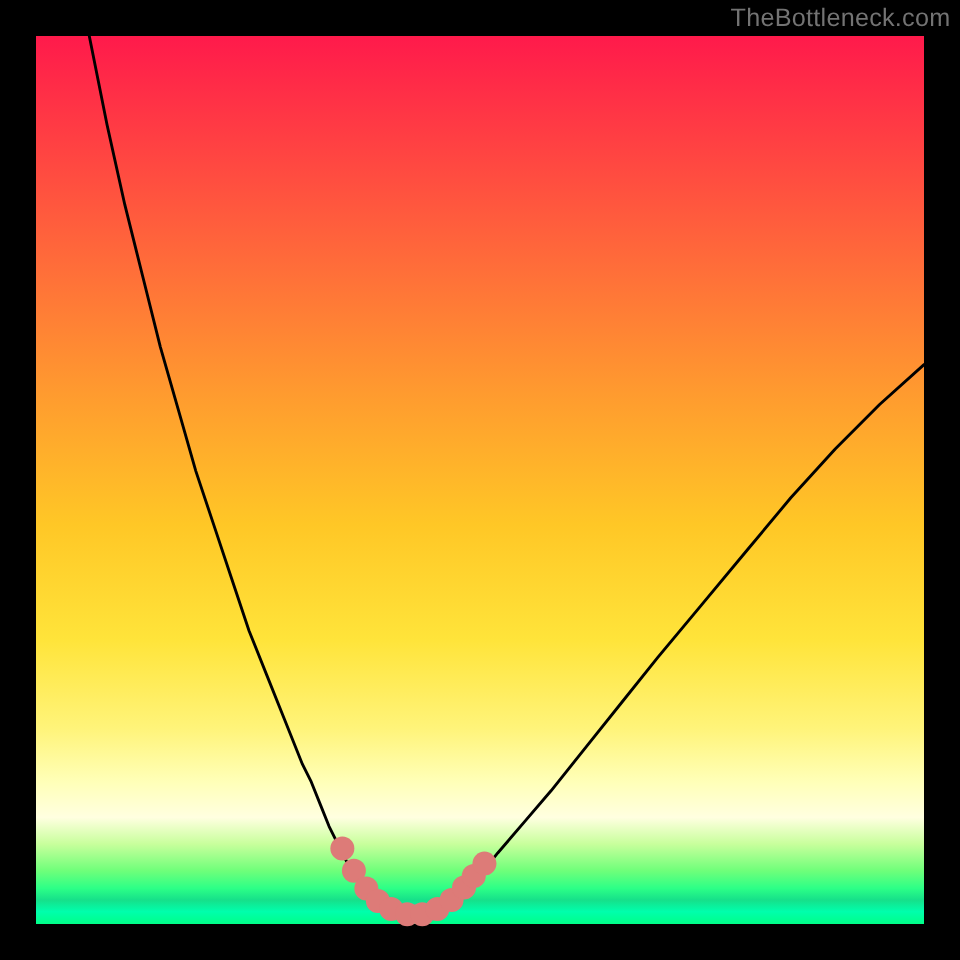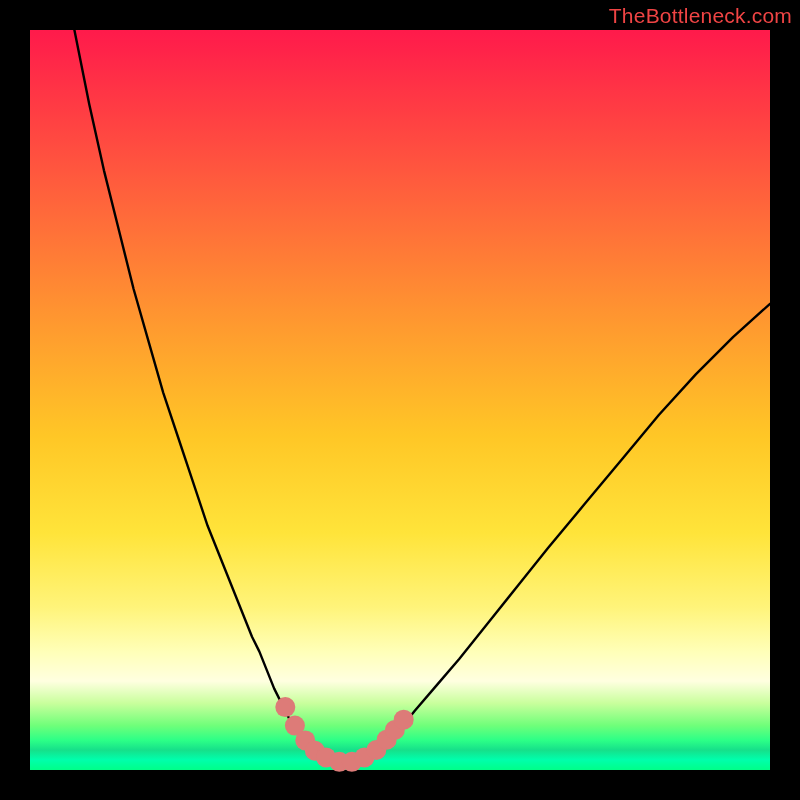--- a/index.html
+++ b/index.html
@@ -40,21 +40,21 @@
       #2cff87 96%,
       #16e08a 97.3%,
       #00ffac 98.6%,
       #00ff88 100%
     );
   }
   .watermark {
     position: absolute;
     top: 4px;
     right: 8px;
-    color: #ef4444;
+    color: #737373;
     font-size: 21px;
     font-weight: 400;
     letter-spacing: 0.2px;
     user-select: none;
   }
   svg.curve {
     position: absolute;
     left: 0;
     top: 0;
     width: 740px;

